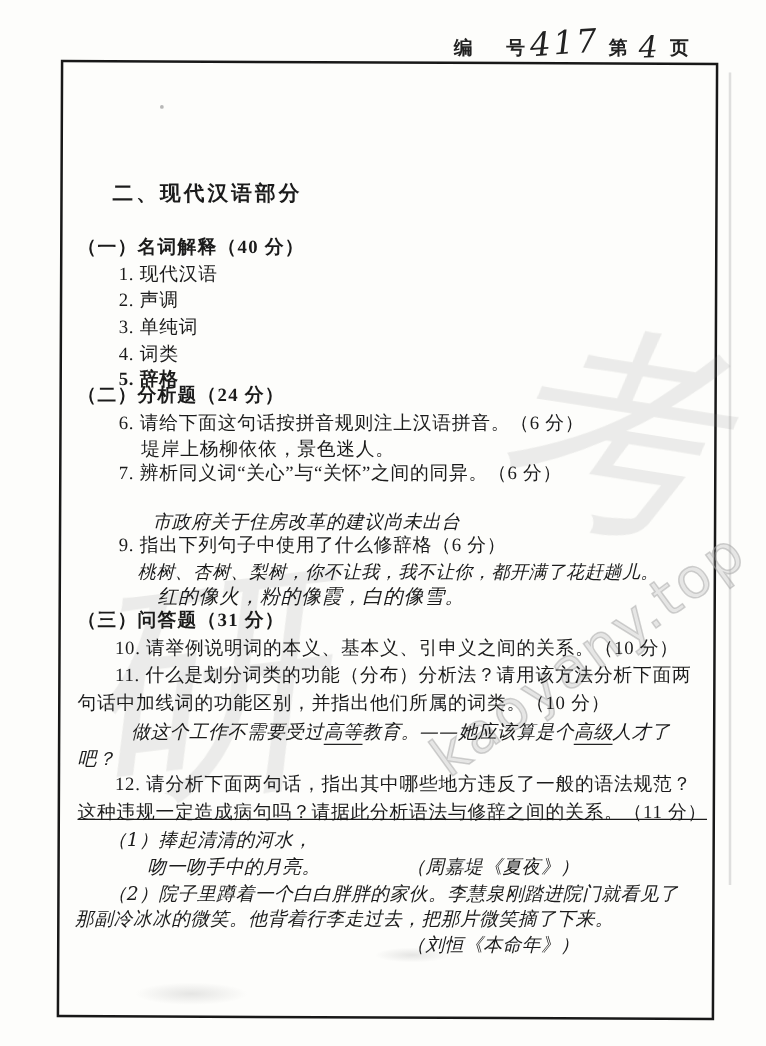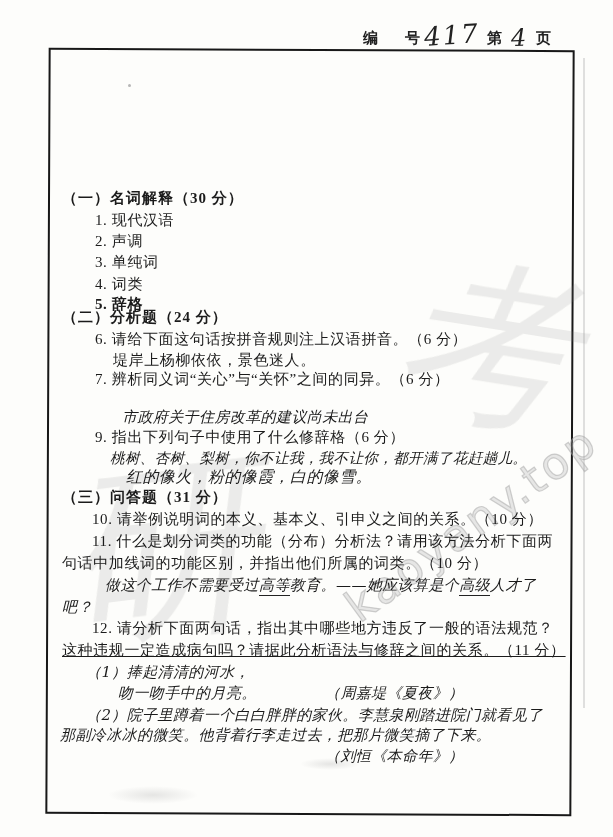--- a/index.html
+++ b/index.html
@@ -81,22 +81,23 @@
 
   <div class="frame"></div>
   <div class="scan-edge"></div>
 
   <div class="hdr hdr-no">编　号</div>
   <div class="hand hand-no">417</div>
   <div class="hdr hdr-di">第</div>
   <div class="hand hand-pg">4</div>
   <div class="hdr hdr-ye">页</div>
 
+  <div class="t title" style="left:90px;top:146px;">二、现代汉语部分</div>
 
-  <div class="t h" style="left:62px;top:190px;">（一）名词解释（30 分）</div>
+  <div class="t h" style="left:62px;top:190px;">（一）名词解释（40 分）</div>
   <div class="t" style="left:95px;top:212px;">1. 现代汉语</div>
   <div class="t" style="left:95px;top:233px;">2. 声调</div>
   <div class="t" style="left:95px;top:254px;">3. 单纯词</div>
   <div class="t" style="left:95px;top:276px;">4. 词类</div>
   <div class="t" style="left:95px;top:296px;font-weight:bold;">5. 辞格</div>
 
   <div class="t h" style="left:62px;top:309px;">（二）分析题（24 分）</div>
   <div class="t" style="left:95px;top:331px;">6. 请给下面这句话按拼音规则注上汉语拼音。（6 分）</div>
   <div class="t b" style="left:113px;top:352px;">堤岸上杨柳依依，景色迷人。</div>
   <div class="t" style="left:95px;top:371px;">7. 辨析同义词“关心”与“关怀”之间的同异。（6 分）</div>

